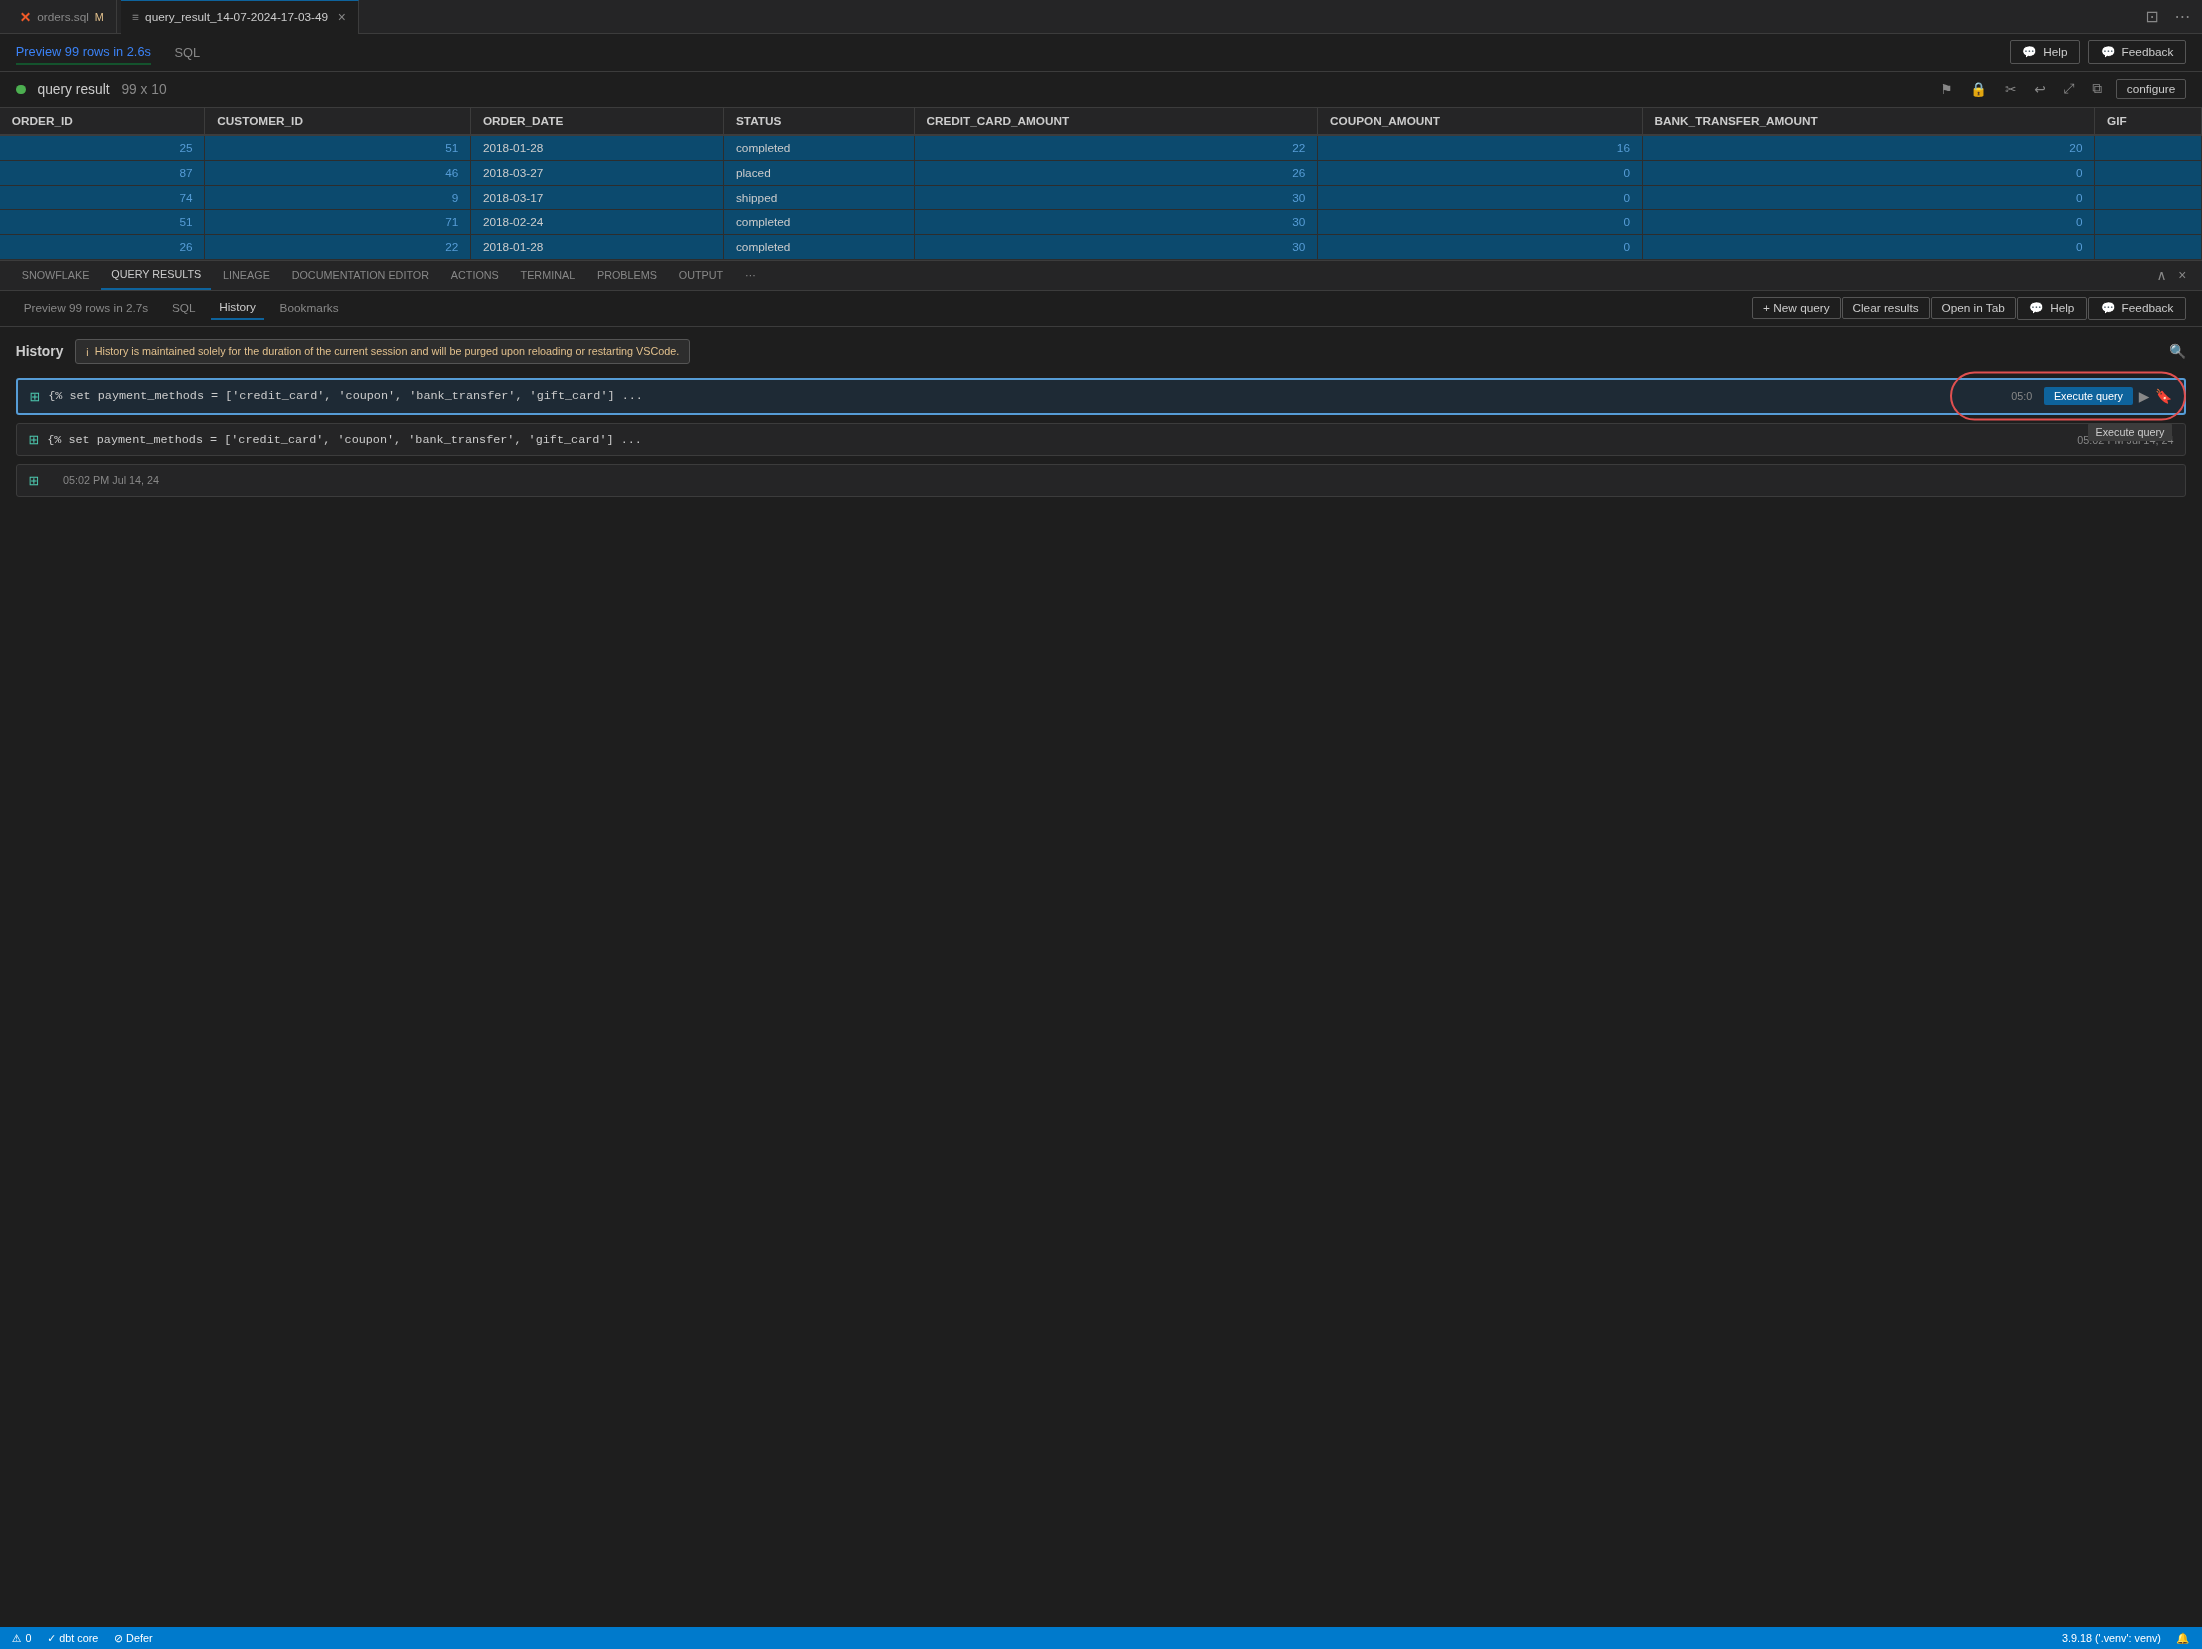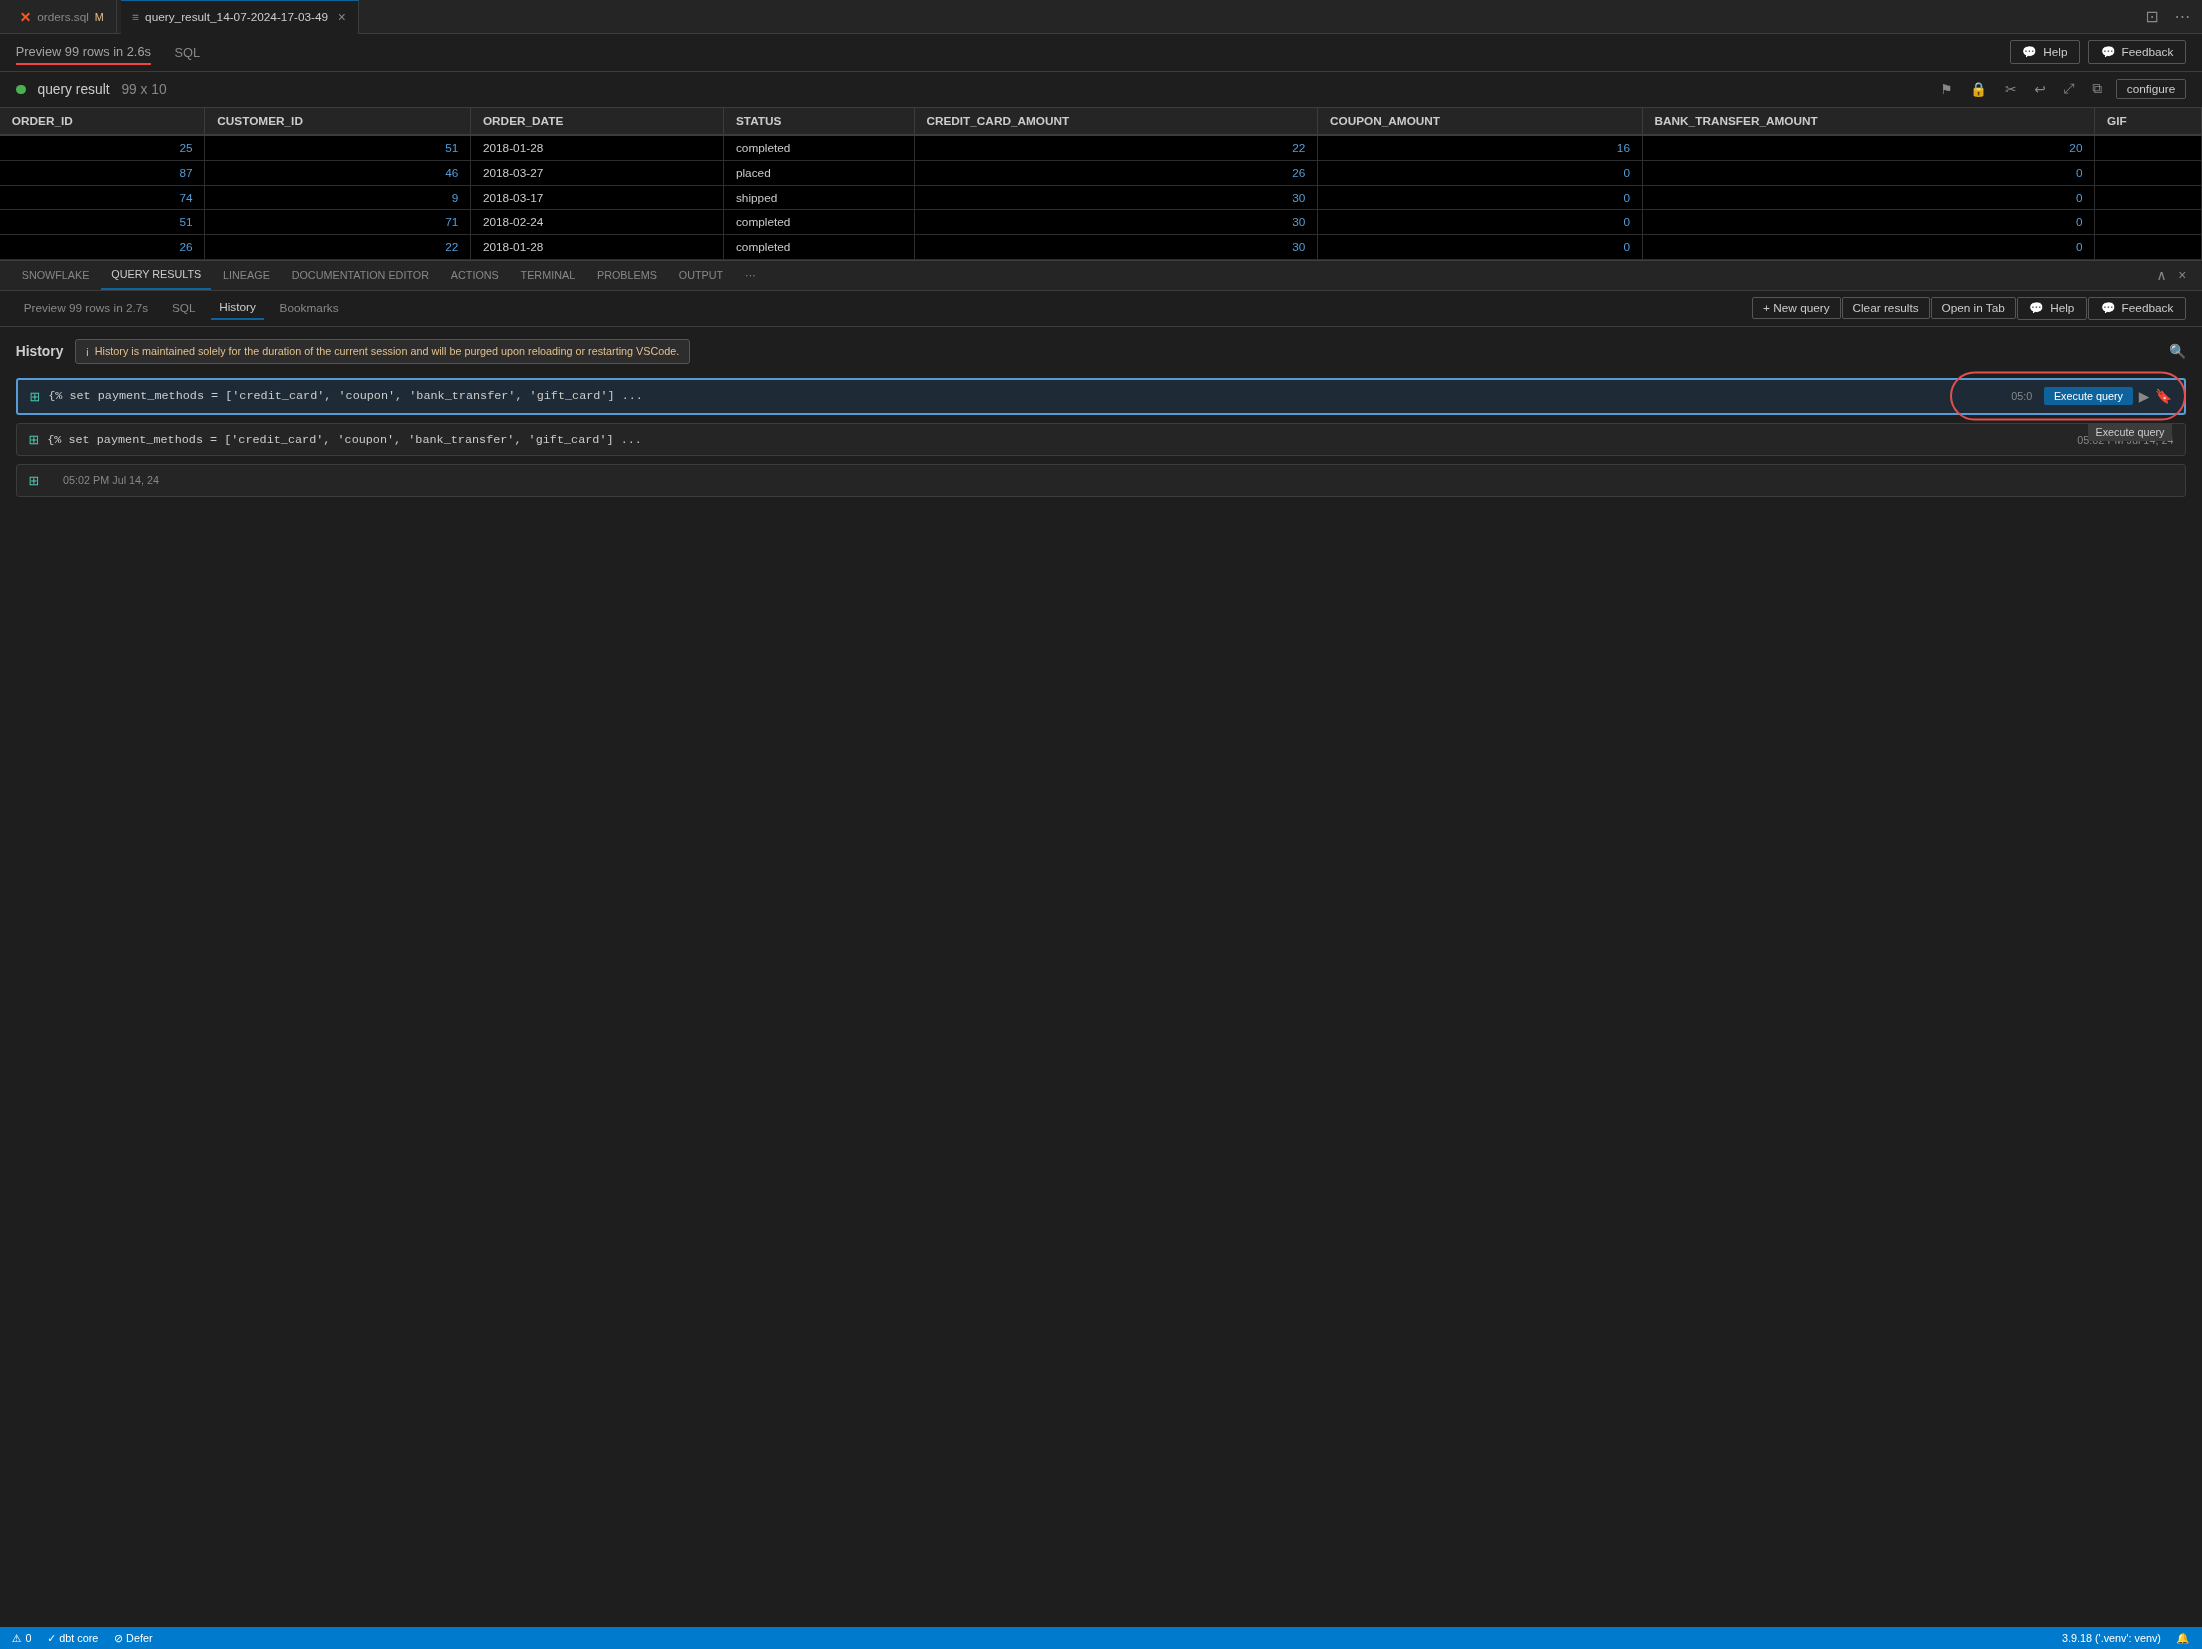--- a/index.html
+++ b/index.html
@@ -79,22 +79,22 @@
       padding: 5.9px 15.8px;
       gap: 23.6px;
     }
     .preview-bar-tab {
       font-size: 12.8px;
       color: #888;
       cursor: pointer;
       padding: 3.9px 0;
     }
     .preview-bar-tab.active {
-      color: #a3a3a3;
-      border-bottom: 2px solid #ef4444;
+      color: #3b82f6;
+      border-bottom: 2px solid #14532d;
     }
     .preview-bar-right {
       margin-left: auto;
       display: flex;
       gap: 7.9px;
     }
     .btn-outline {
       display: flex;
       align-items: center;
       gap: 5.9px;
@@ -156,21 +156,21 @@
       border-radius: 2px;
     }
 
     
     .table-container {
       flex: 0 0 auto;
       overflow-x: auto;
       overflow-y: auto;
       max-height: 217px;
       border-bottom: 1px solid #3c3c3c;
-      background: #000000;
+      background: #0c4a6e;
     }
     table {
       border-collapse: collapse;
       width: 100%;
       min-width: 887px;
       font-size: 11.8px;
     }
     thead tr {
       background: #252526;
       border-bottom: 2px solid #3c3c3c;

